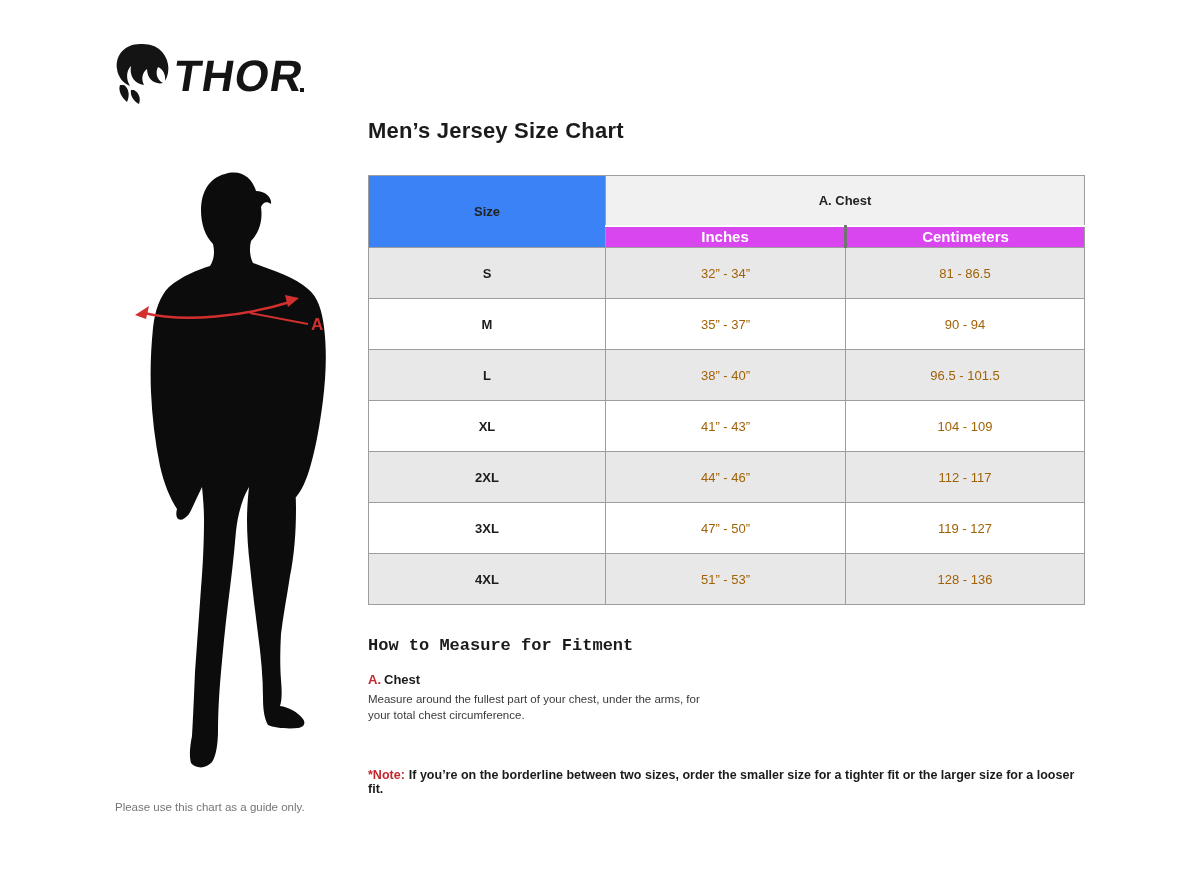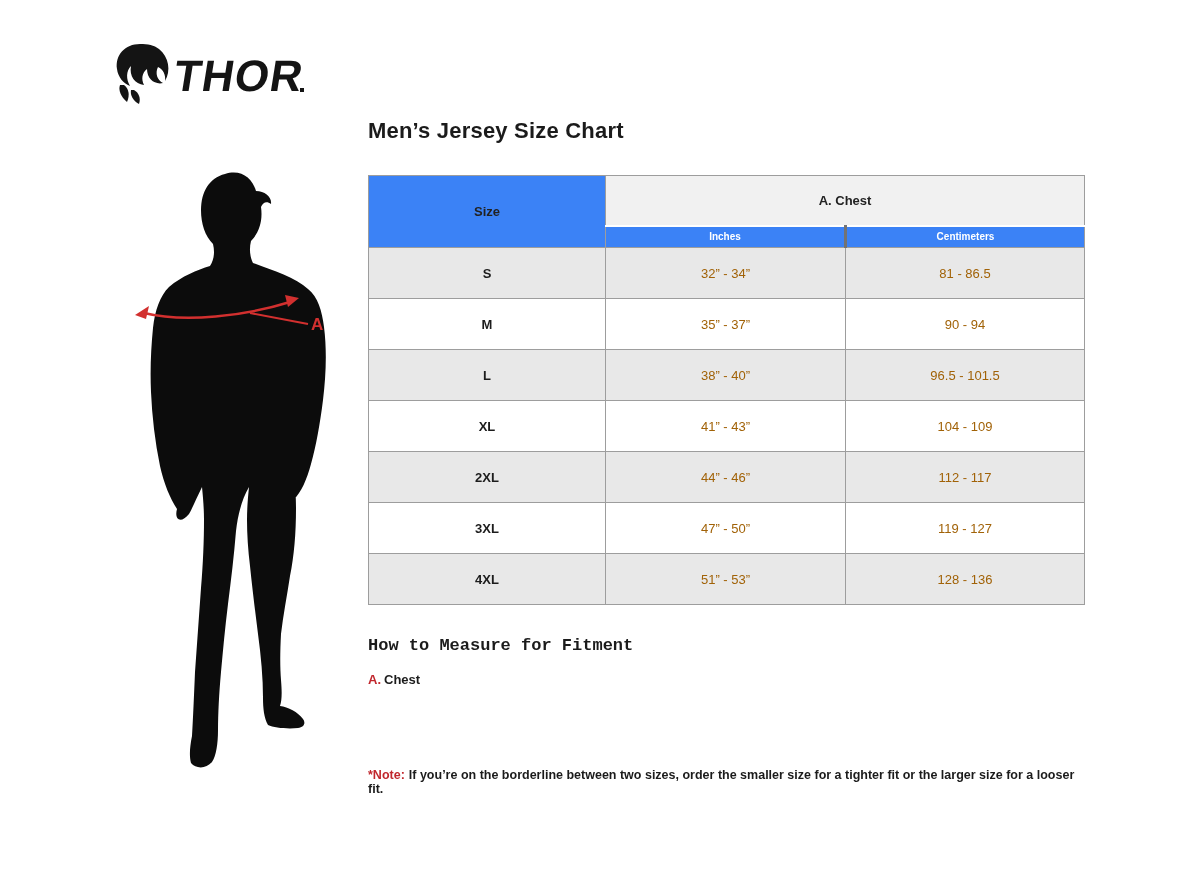--- a/index.html
+++ b/index.html
@@ -30,21 +30,21 @@
   table.size-table col.c-size { width: 237px; }
   table.size-table col.c-in   { width: 240px; }
   table.size-table col.c-cm   { width: 239px; }
   table.size-table th, table.size-table td {
     border: 1px solid #9d9d9d; text-align: center; vertical-align: middle;
     font-size: 13px;
   }
   th.size-h { background: #3b82f6; font-weight: bold; color: #222; height: 72px; }
   th.group-h { background: #f1f1f1; font-weight: bold; color: #222; height: 50px; }
   tr.unit-row th {
-    background: #3b82f6; color: #fff; height: 22px; font-size: 10px; font-weight: bold;
+    background: #d946ef; color: #fff; height: 22px; font-size: 15px; font-weight: bold;
     border-top: 2px solid #fff; border-bottom: 1px solid #9d9d9d;
   }
   tr.unit-row th + th { border-left: 3px solid #737373; }
   tbody tr { height: 51px; }
   tbody tr:nth-child(odd)  td, tbody tr:nth-child(odd)  th.row-size { background: #e8e8e8; }
   tbody tr:nth-child(even) td, tbody tr:nth-child(even) th.row-size { background: #ffffff; }
   th.row-size { font-weight: bold; color: #1c1c1c; }
   td.val { font-weight: normal; color: #a16207; }
 
   .howto-title {
@@ -198,20 +198,22 @@
     </tr>
   </tbody>
 </table>
 
 <div class="howto-title">How to Measure for Fitment</div>
 
 <div class="measure-item">
   <div class="item-head">
     <span class="item-letter">A.</span><span>Chest</span>
   </div>
+  <div class="item-desc">Measure around the fullest part of your chest, under the arms, for your total chest circumference.</div>
 </div>
 
 <div class="note-line">
   <span class="note-label">*Note:</span><span>If you’re on the borderline between two sizes, order the smaller size for a tighter fit or the larger size for a looser fit.</span>
 </div>
 
 <div class="disclaimer">
+  <div>Please use this chart as a guide only.</div>
 </div>
 
 </body></html>

